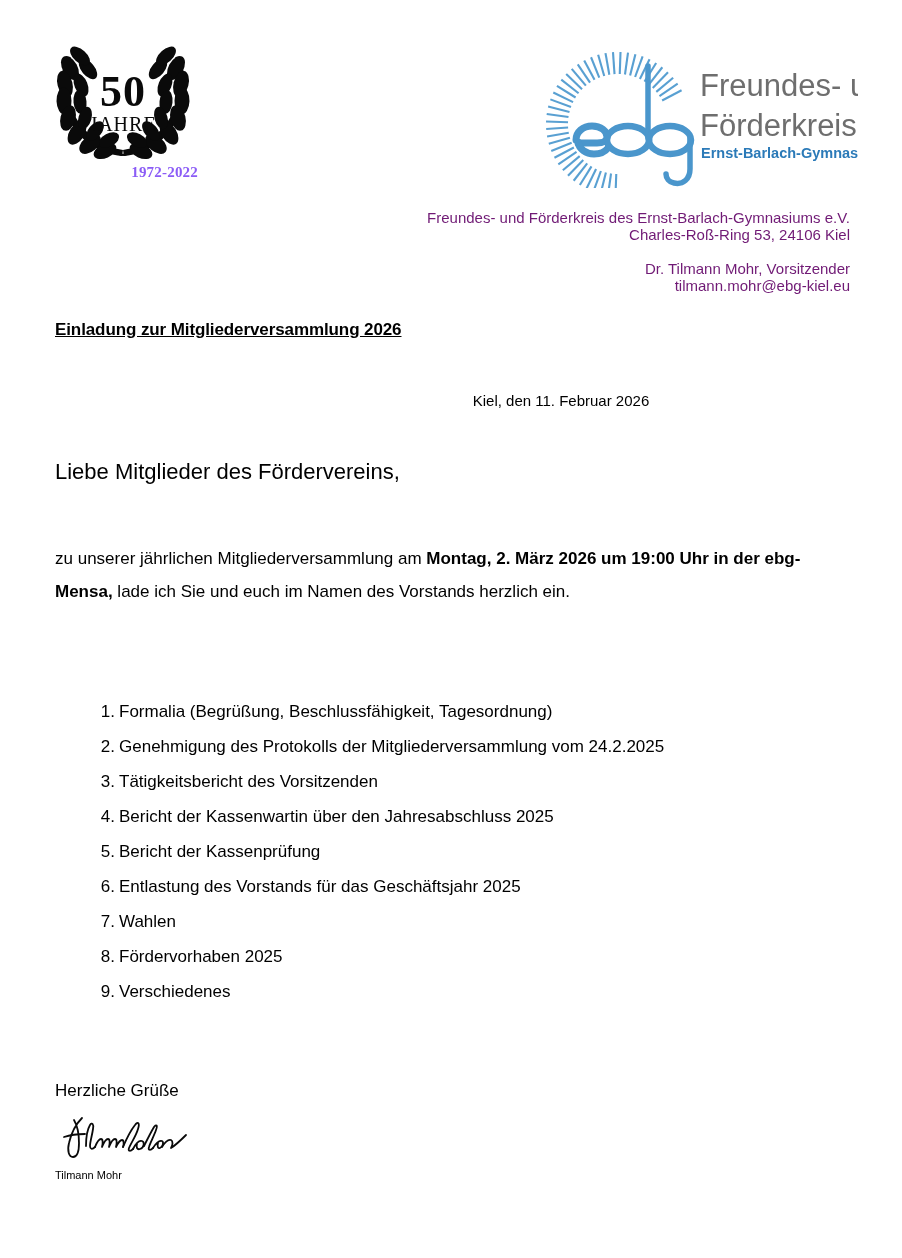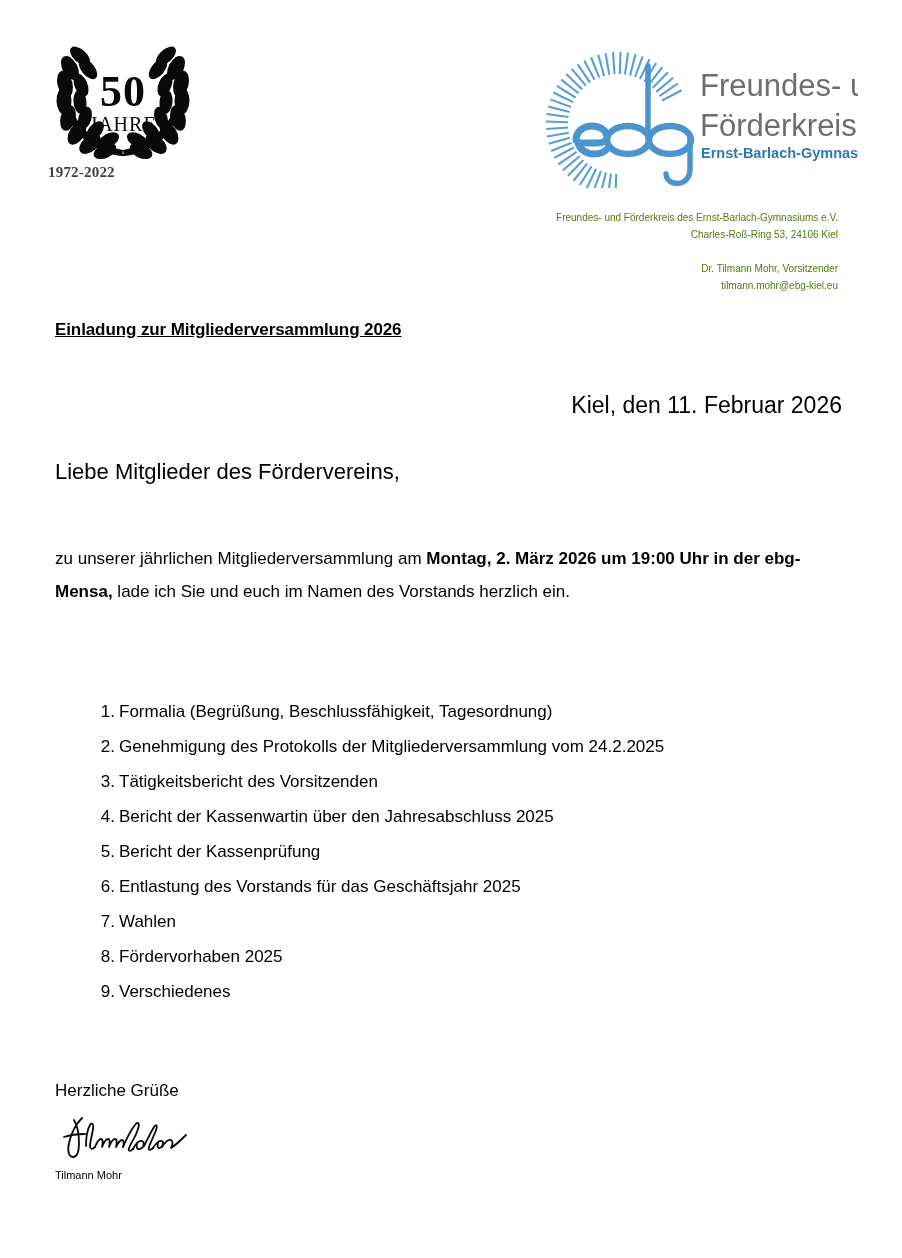--- a/index.html
+++ b/index.html
@@ -34,68 +34,68 @@
     height: 128px;
   }
   .logo-anniversary svg {
     display: block;
   }
   .anniv-years {
     position: absolute;
     left: 0;
     top: 130px;
     width: 150px;
-    text-align: left;
+    text-align: right;
     font-family: "Liberation Serif", serif;
     font-weight: bold;
     font-size: 15px;
     letter-spacing: 0.2px;
-    color: #404040;
+    color: #8b5cf6;
   }
 
   .logo-foerderkreis {
     position: absolute;
     left: 540px;
     top: 38px;
     width: 318px;
     height: 150px;
   }
   .logo-foerderkreis svg { display: block; }
 
   
   .address-block {
     position: absolute;
-    left: 400px;
+    left: 412px;
     top: 209px;
     width: 438px;
     text-align: right;
-    font-size: 10px;
+    font-size: 15px;
     line-height: 17px;
-    color: #4d7c0f;
+    color: #701a75;
   }
   .address-block .addr-line { white-space: nowrap; }
   .address-block .addr-gap { height: 17px; }
 
   
   .doc-title {
     position: absolute;
     left: 55px;
     top: 320px;
     font-size: 17px;
     font-weight: bold;
     letter-spacing: -0.1px;
     text-decoration: underline;
   }
   .date-line {
     position: absolute;
-    left: 304px;
+    left: 292px;
     top: 392px;
     width: 538px;
-    text-align: right;
-    font-size: 23px;
+    text-align: center;
+    font-size: 15px;
   }
   .salutation {
     position: absolute;
     left: 55px;
     top: 459px;
     font-size: 22px;
   }
   .para-invite {
     position: absolute;
     left: 55px;

